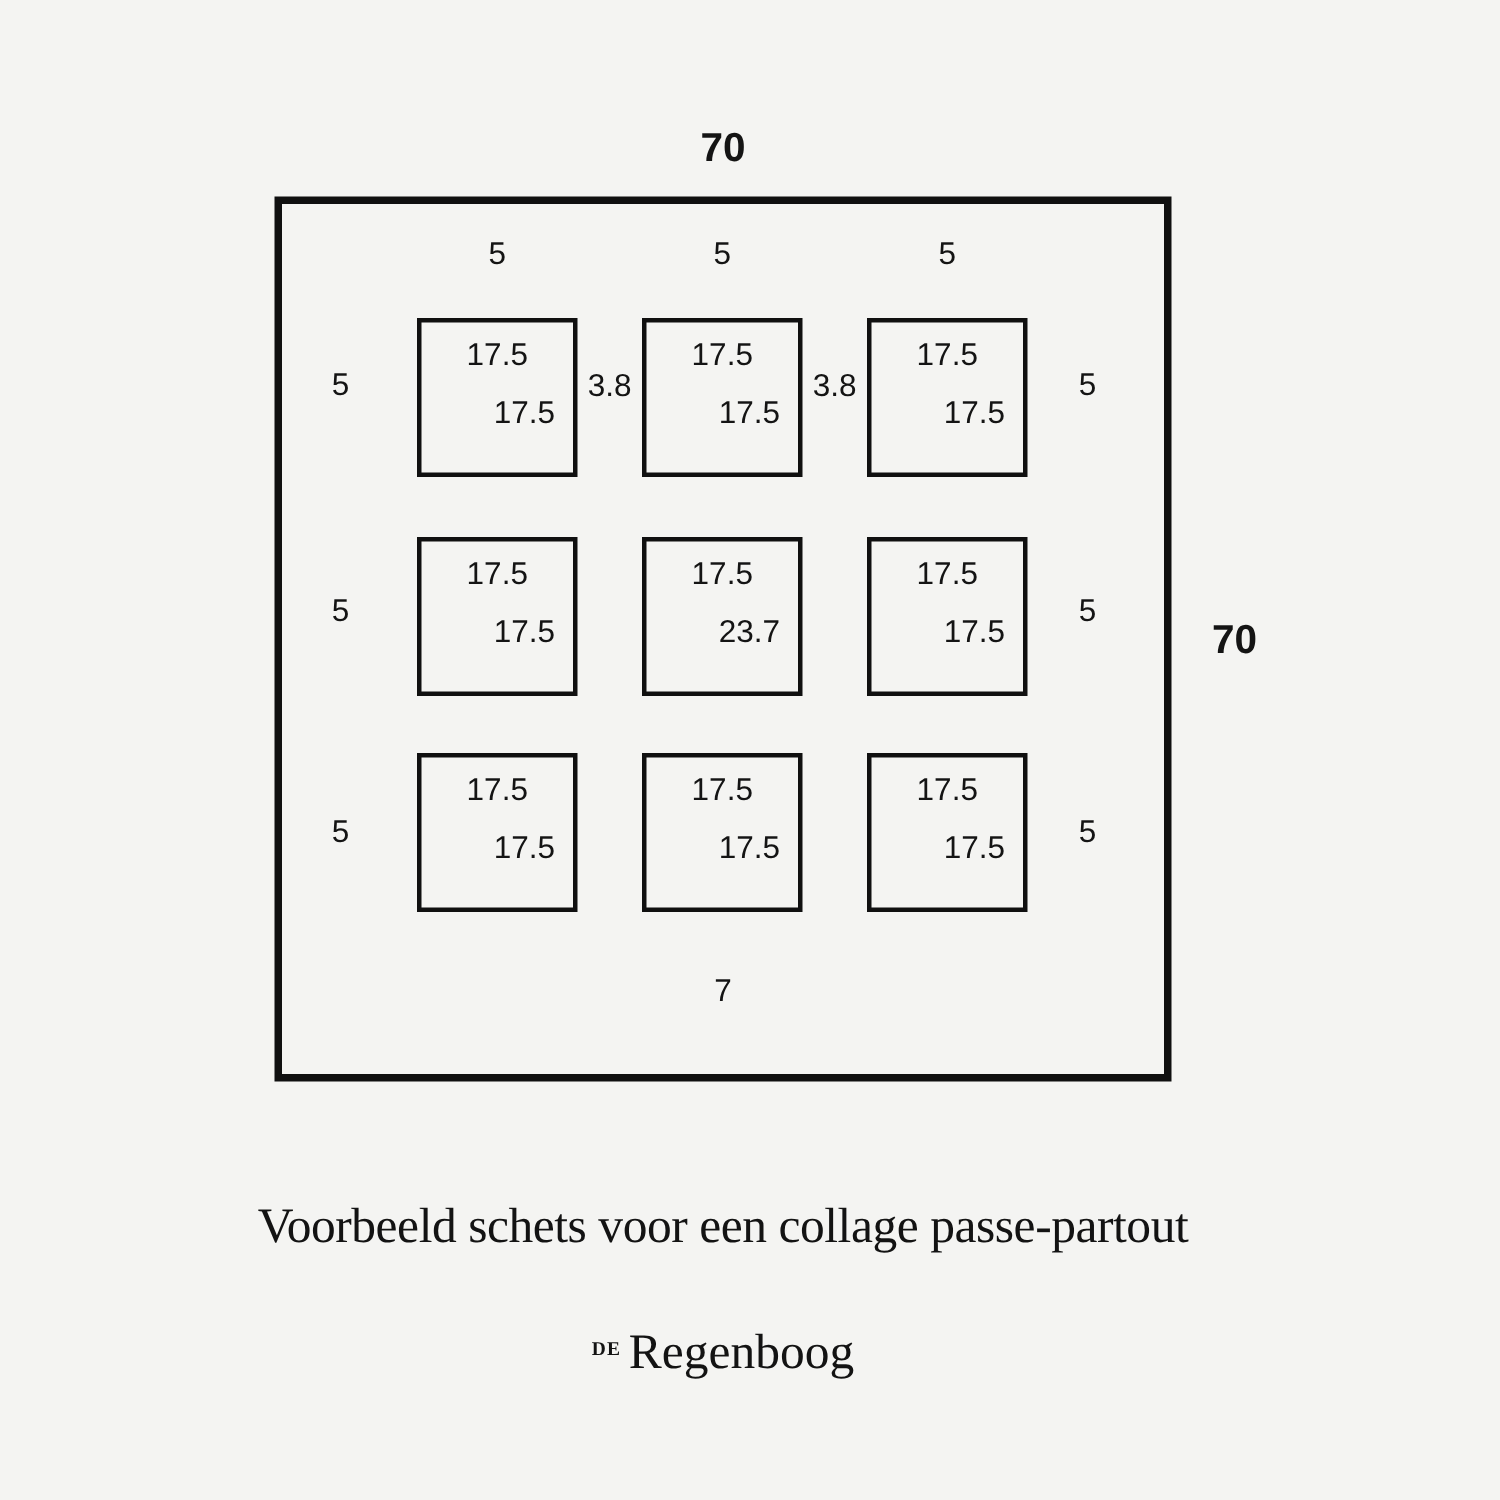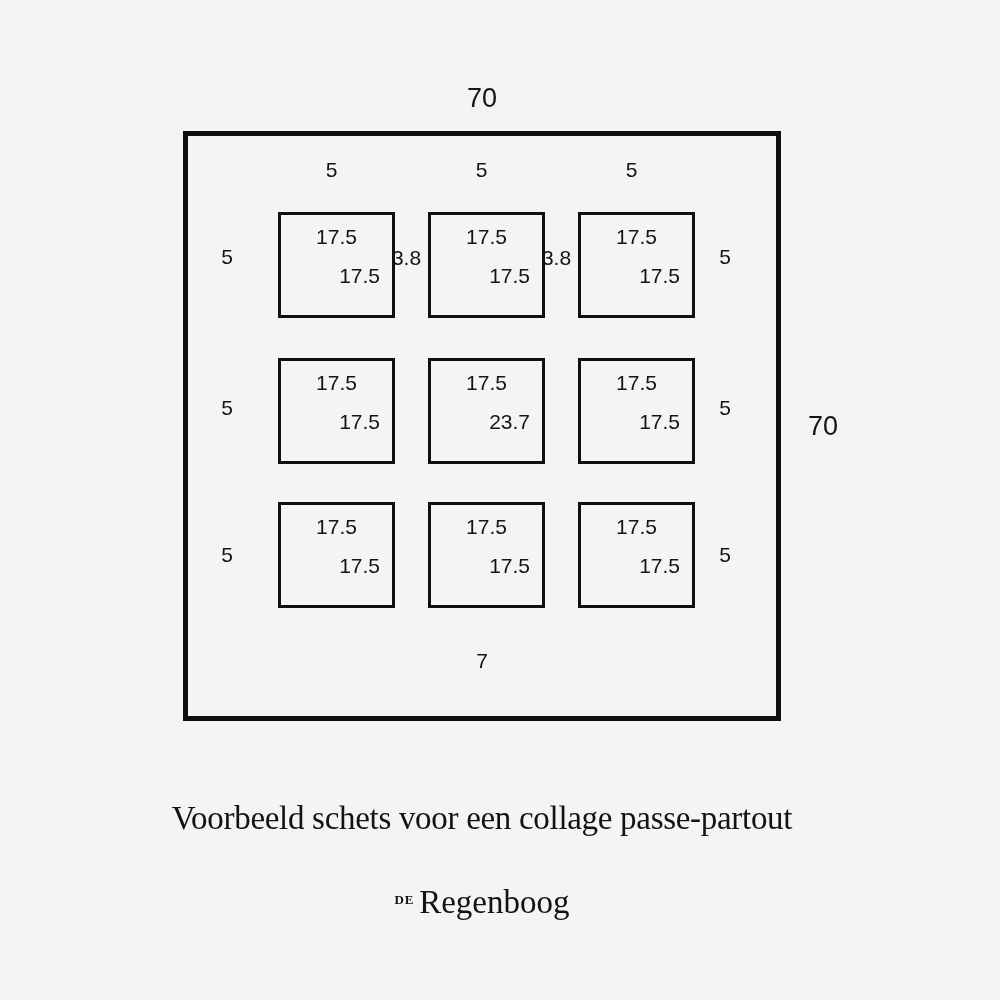--- a/index.html
+++ b/index.html
@@ -5,30 +5,30 @@
   html, body { margin: 0; padding: 0; }
   body {
     width: 1000px; height: 1000px;
     background: #f4f4f2;
     font-family: "Liberation Sans", sans-serif;
     color: #141414;
   }
   #stage { position: relative; width: 1000px; height: 1000px; overflow: hidden; }
   .abs { position: absolute; }
   .num { font-size: 21px; line-height: 28px; }
-  .big-num { font-size: 27px; font-weight: 400; line-height: 28px; }
+  .big-num { font-size: 27px; font-weight: 700; line-height: 28px; }
   .centered { left: 0; width: 964px; text-align: center; }
   .ctr { text-align: center; }
 
   #outer-square {
     left: 183px; top: 131px; width: 598px; height: 590px;
     border: 5px solid #101010; box-sizing: border-box;
   }
   .cell {
-    width: 117px; height: 106px;
+    width: 107px; height: 106px;
     border: 3px solid #101010; box-sizing: border-box;
   }
   .cell .w {
     display: block; text-align: center;
     margin-top: 9px; font-size: 21px; line-height: 26px;
   }
   .cell .h {
     display: block; text-align: right; padding-right: 12px;
     margin-top: 13px; font-size: 21px; line-height: 26px;
   }

